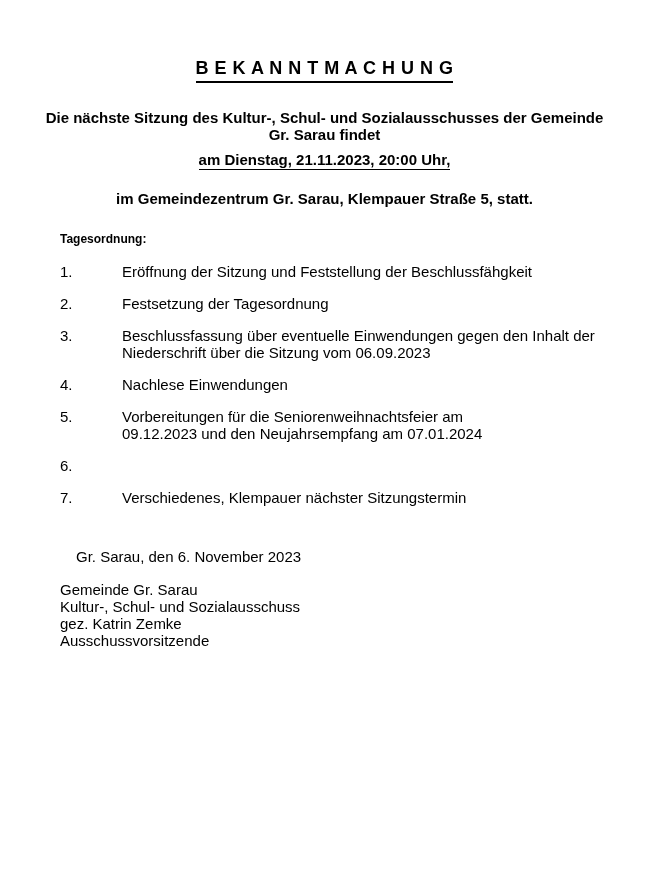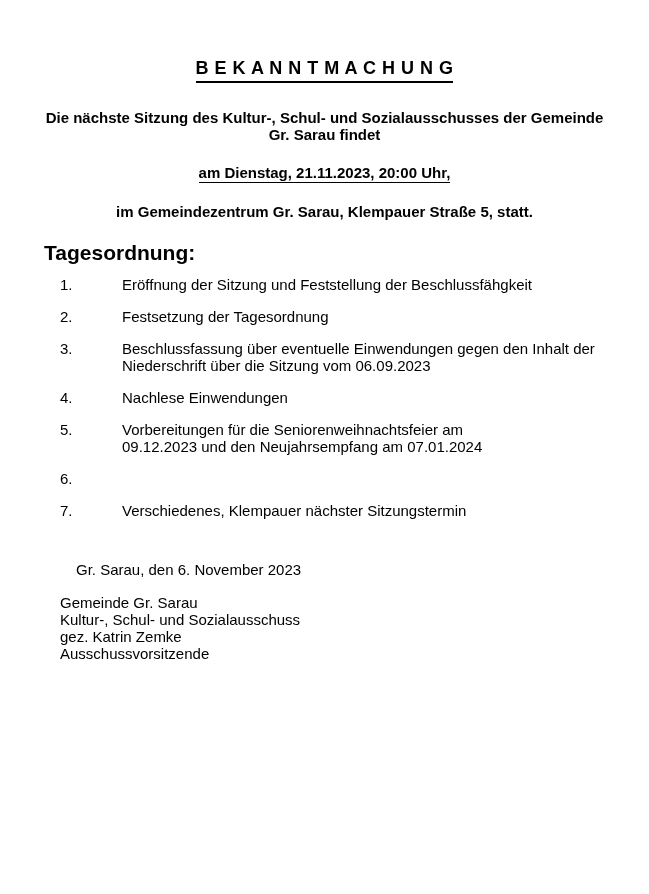--- a/index.html
+++ b/index.html
@@ -24,32 +24,32 @@
     display: inline-block;
     font-size: 18px;
     line-height: 21px;
     font-weight: bold;
     letter-spacing: 0.5px;
     border-bottom: 2px solid #000;
     padding-bottom: 2px;
   }
 
   .intro-para { margin: 26px 30px 8px 30px; }
-  .datetime-row { margin-top: 21px; }
+  .datetime-row { margin-top: 8px; }
   .datetime-underline {
     display: inline-block;
     border-bottom: 1.5px solid #000;
     padding-bottom: 1px;
   }
   .location-row { margin-top: 20px; }
 
   .agenda-heading {
-    margin: 24px 0 0 44px;
+    margin: 24px 0 0 60px;
     font-weight: bold;
-    font-size: 21px;
+    font-size: 12px;
     line-height: 17px;
   }
 
   .agenda { margin: 15px 0 0 60px; }
   .agenda-row { display: flex; margin-bottom: 15px; }
   .agenda-num { width: 62px; flex: 0 0 62px; }
   .agenda-txt { flex: 1; padding-right: 40px; }
 
   .closing-date { margin: 42px 0 0 76px; }
   .signature-block { margin: 16px 0 16px 60px; }

